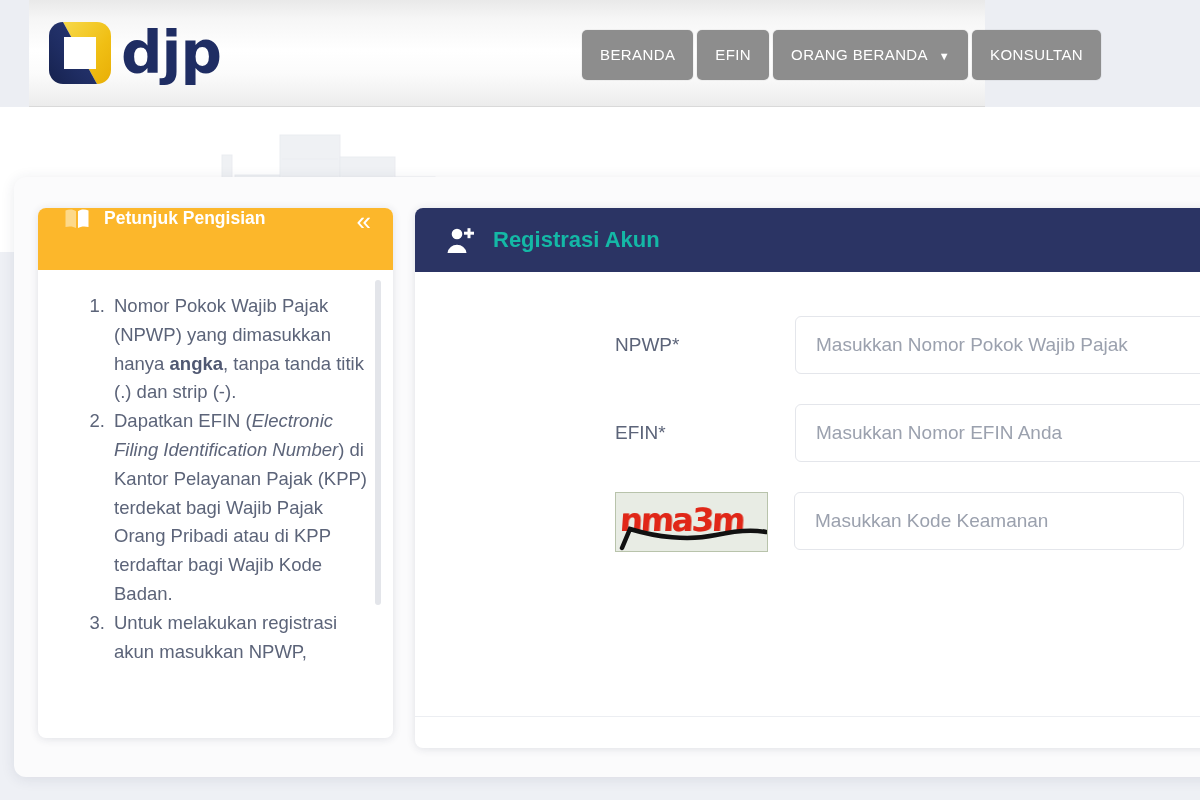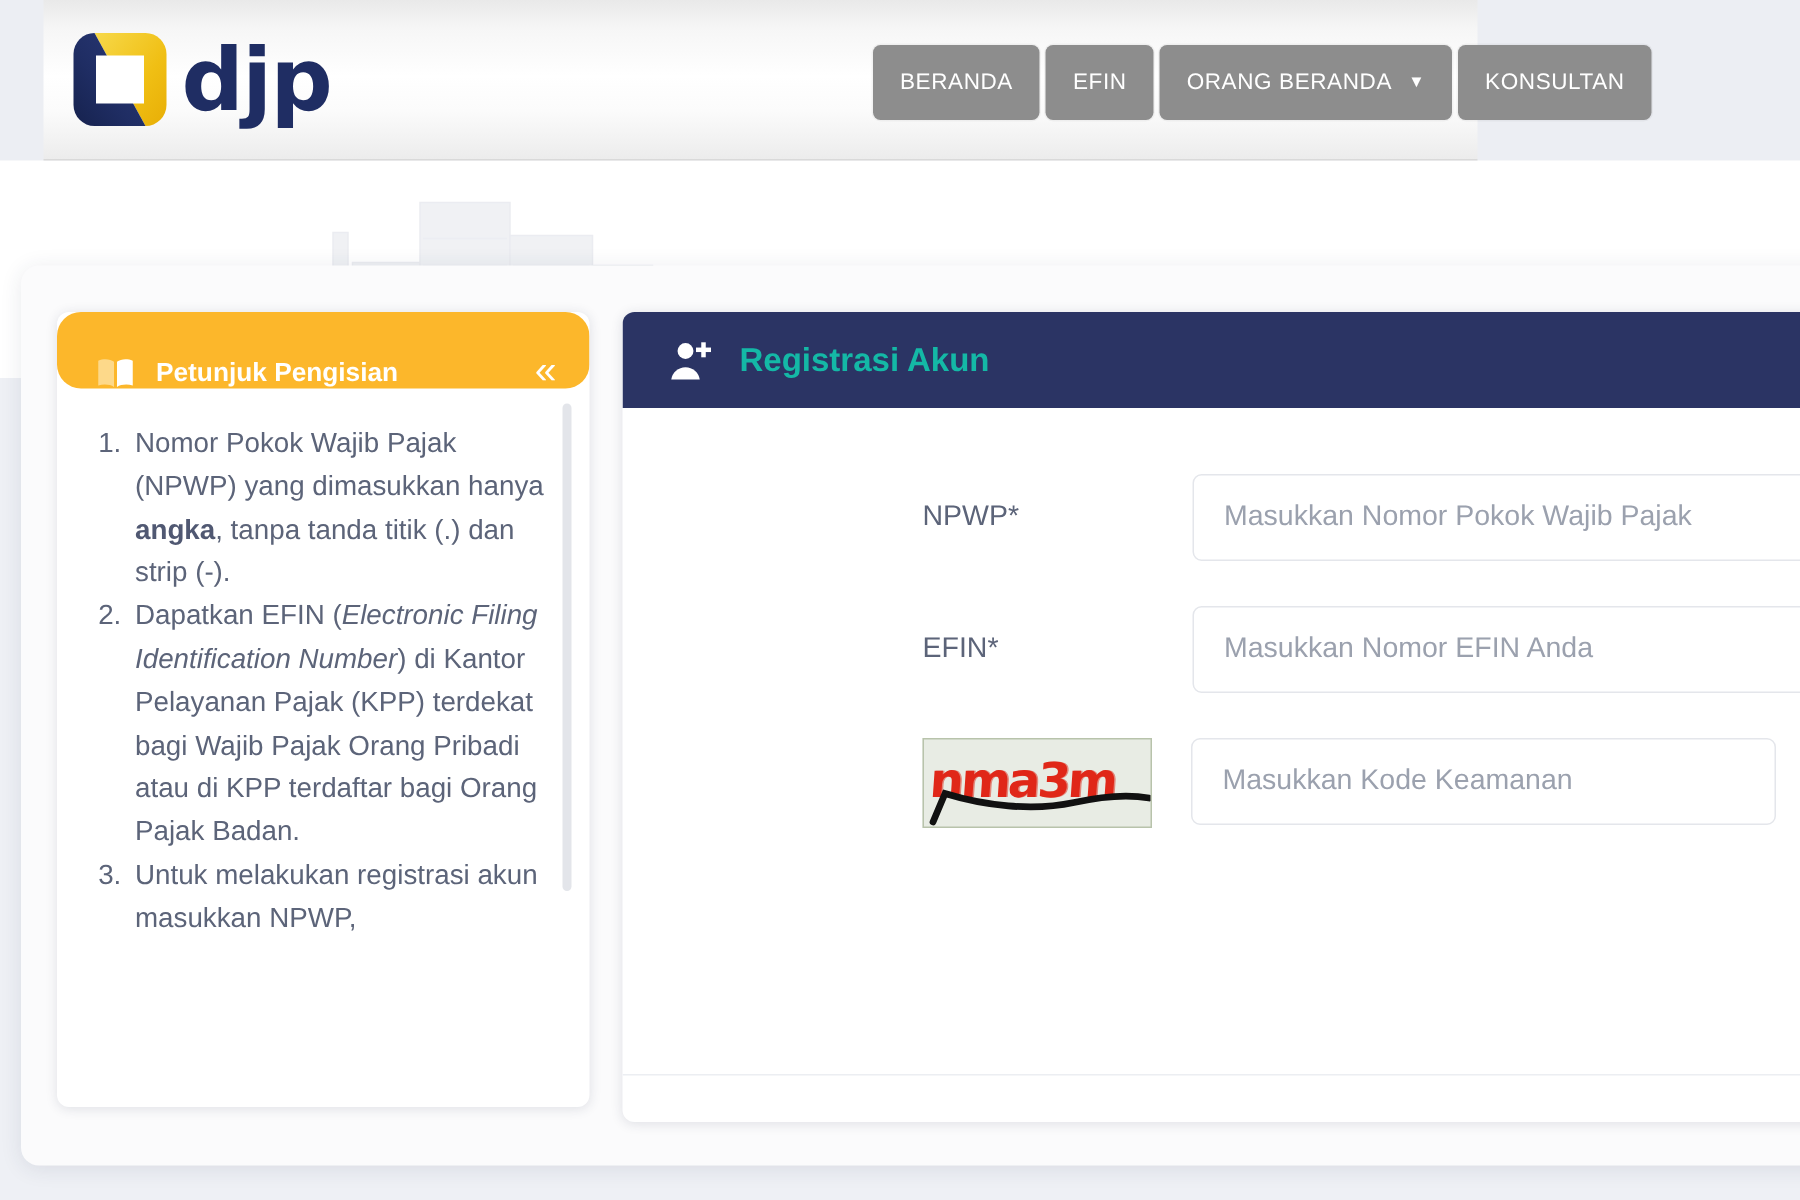--- a/index.html
+++ b/index.html
@@ -127,27 +127,26 @@
     top: 208px;
     width: 355px;
     height: 530px;
     background: #ffffff;
     border-radius: 8px;
     box-shadow: 0 1px 8px rgba(40,50,80,0.13);
     z-index: 20;
     overflow: hidden;
   }
   .side-head {
-    height: 51px;
+    height: 62px;
     background: #fcb72b;
     display: flex;
-    align-items: flex-end;
+    align-items: flex-start;
     padding: 0 22px 0 26px;
     gap: 14px;
-    border-radius: 16px;
   }
   .book-icon { width: 26px; height: 21px; flex: 0 0 auto; }
   .side-head-title {
     color: #ffffff;
     font-size: 17.5px;
     font-weight: 700;
     flex: 1;
   }
   .collapse-btn {
     color: #ffffff;
@@ -165,21 +164,21 @@
     padding: 22px 26px 10px 26px;
     overflow: hidden;
   }
   ol.guide {
     list-style: decimal;
     margin-left: 22px;
     color: #5c6479;
     font-size: 18.5px;
     line-height: 28.8px;
   }
-  ol.guide > li { margin-bottom: 0px; padding-left: 4px; }
+  ol.guide > li { margin-bottom: 0px; padding-left: 4px; margin-left: 24px; }
   ol.guide b { font-weight: 700; color: #505872; }
   ol.guide i { font-style: italic; }
 
   .side-scrollbar {
     position: absolute;
     right: 12px;
     top: 8px;
     width: 6px;
     height: 445px;
     background: transparent;
@@ -382,21 +381,21 @@
         <path d="M24.5 2.5 C21 1, 16.5 1.2, 14 3.2 V20 C16.5 18.2, 21 18, 24.5 19 Z" fill="#ffffff"></path>
       </svg>
     </span>
     <span class="side-head-title">Petunjuk Pengisian</span>
     <span class="collapse-btn">«</span>
   </div>
 
   <div class="side-body">
     <ol class="guide" id="guide-list">
         <li><span>Nomor Pokok Wajib Pajak (NPWP) yang dimasukkan hanya </span><b>angka</b><span>, tanpa tanda titik (.) dan strip (-).</span></li>
-        <li><span>Dapatkan EFIN (</span><i>Electronic Filing Identification Number</i><span>) di Kantor Pelayanan Pajak (KPP) terdekat bagi Wajib Pajak Orang Pribadi atau di KPP terdaftar bagi Orang Pajak Badan.</span></li>
+        <li><span>Dapatkan EFIN (</span><i>Electronic Filing Identification Number</i><span>) di Kantor Pelayanan Pajak (KPP) terdekat bagi Wajib Pajak Orang Pribadi atau di KPP terdaftar bagi Wajib Kode Badan.</span></li>
         <li><span>Untuk melakukan registrasi akun masukkan NPWP,</span></li>
       </ol>
     <div class="side-scrollbar">
       <div class="side-scroll-thumb"></div>
     </div>
   </div>
 </div>
 
 <div class="form-panel">
   <div class="form-head">

